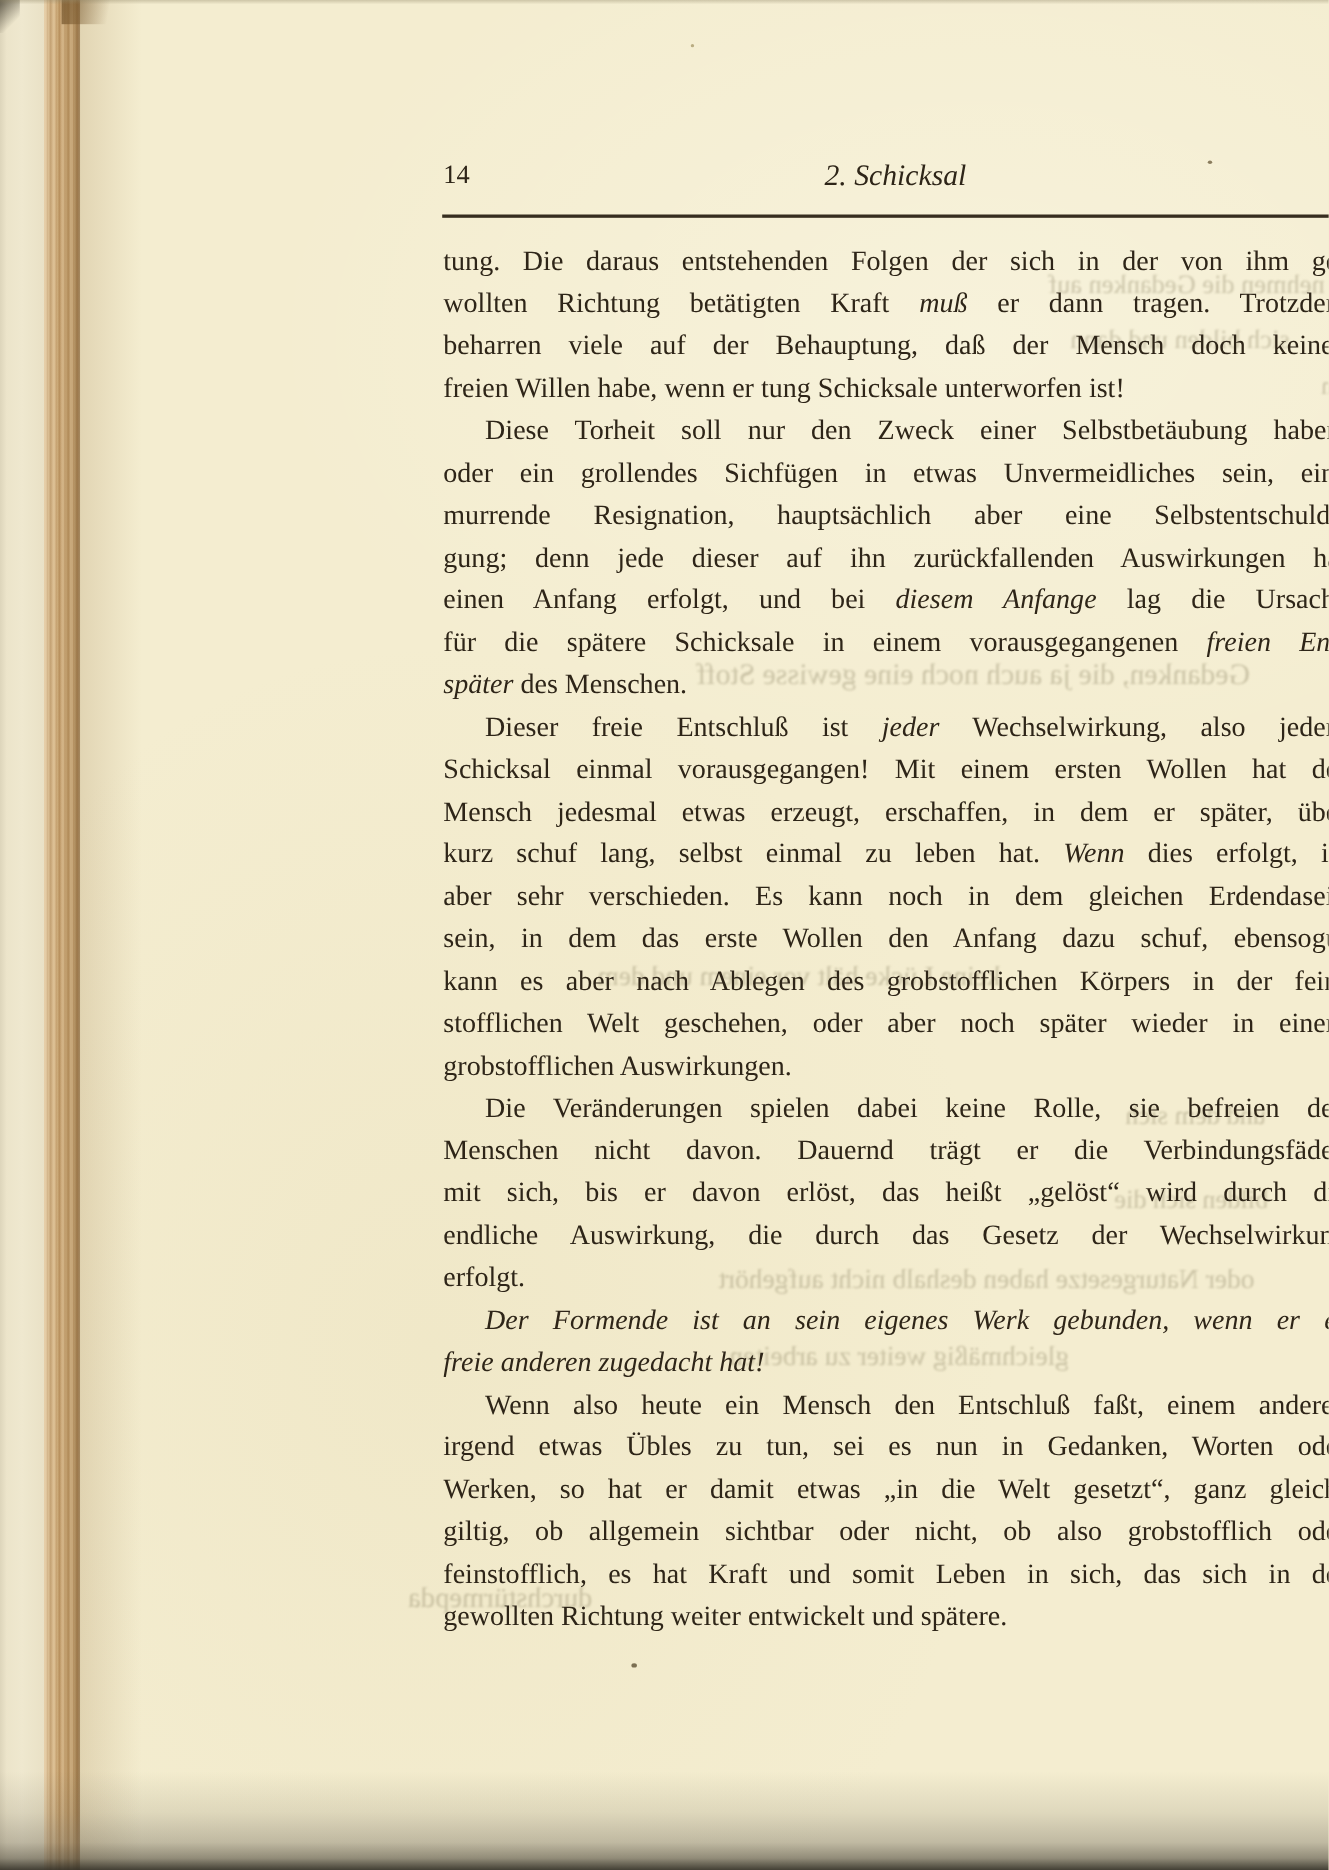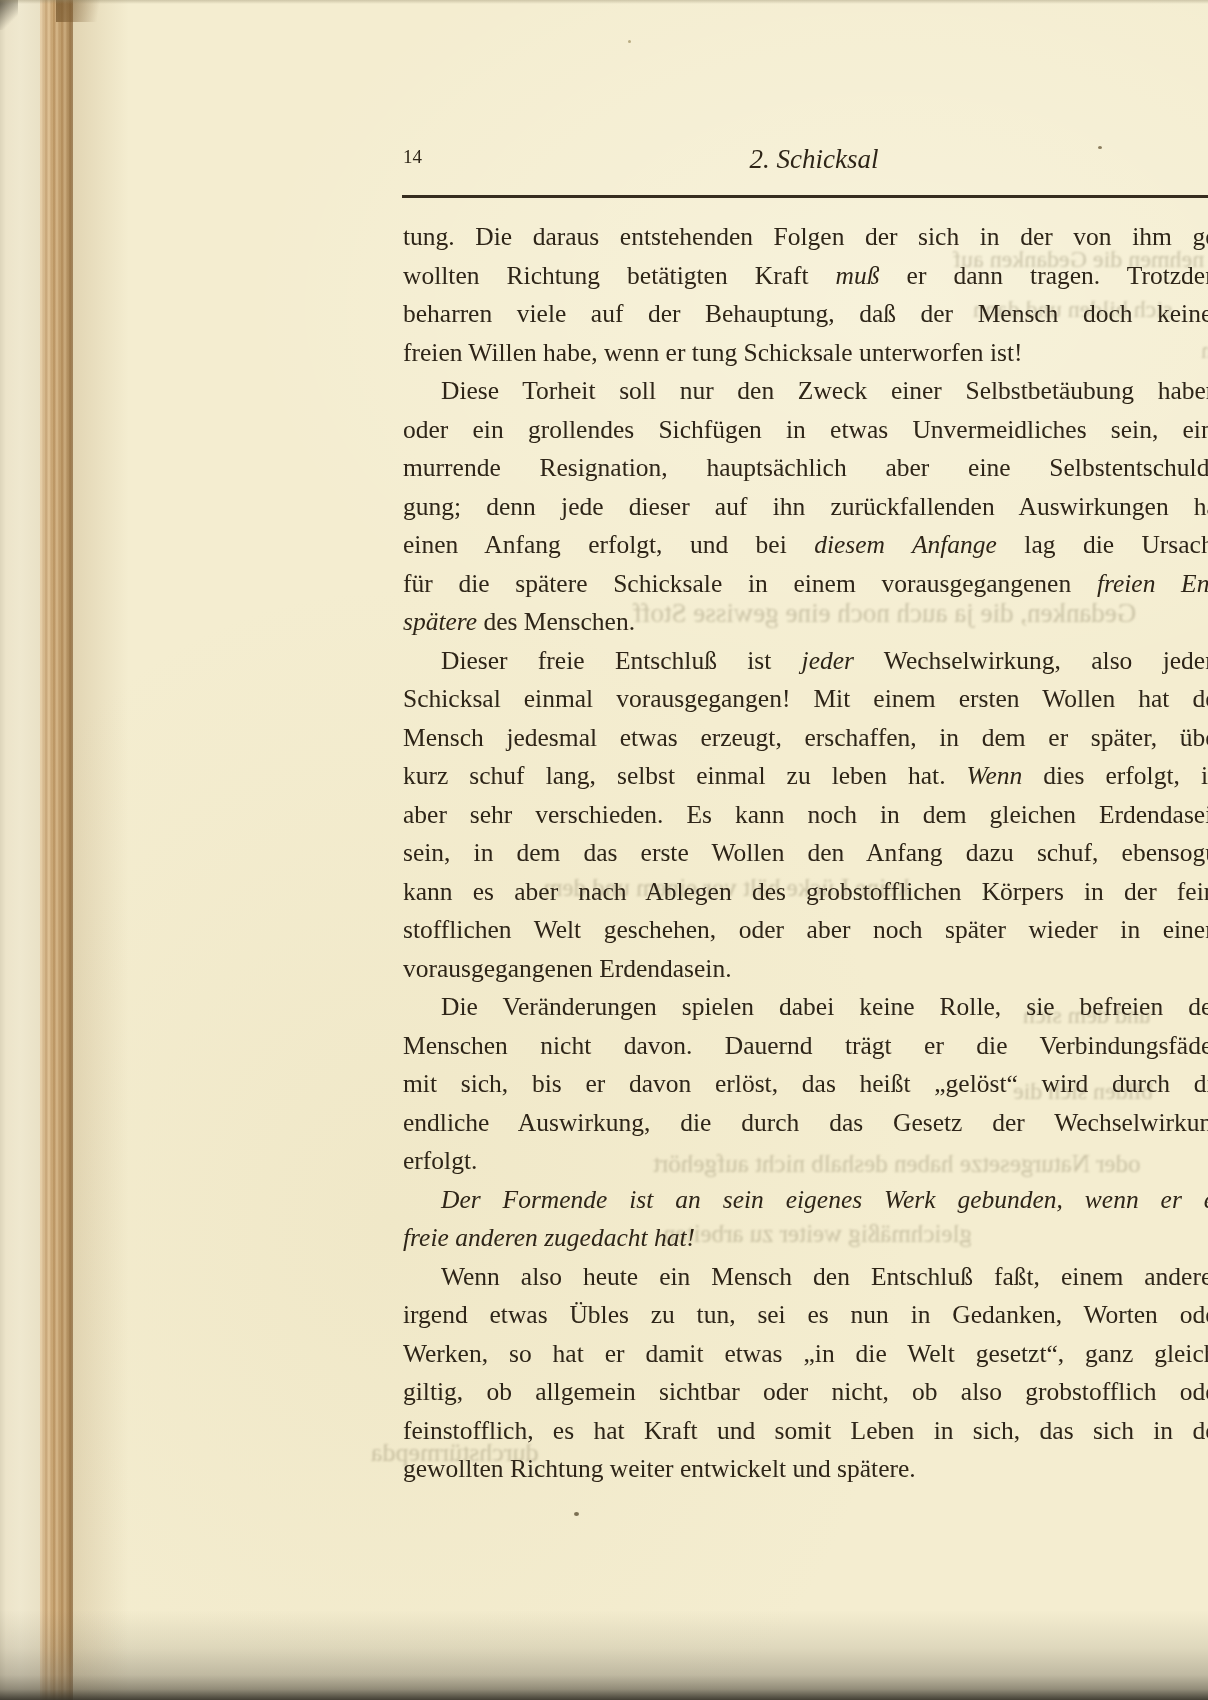--- a/index.html
+++ b/index.html
@@ -43,21 +43,21 @@
       radial-gradient(ellipse 650px 420px at 72% 18%,rgba(255,255,246,.28),rgba(255,255,246,0)),
       radial-gradient(ellipse 520px 640px at 28% 72%,rgba(219,205,158,.16),rgba(219,205,158,0));
   }
   .page::before{
     content:"";position:absolute;left:0;top:0;bottom:0;width:56px;
     background:linear-gradient(to right,rgba(152,116,64,.20),rgba(152,116,64,0));
   }
 
   .pagenum{
     position:absolute;left:330px;top:146px;
-    font-size:19px;color:#2e2518;z-index:4;
+    font-size:24px;color:#2e2518;z-index:4;
   }
   .running{
     position:absolute;left:330px;top:144px;width:822px;
     text-align:center;font-style:italic;font-size:27px;color:#2e2518;z-index:4;
   }
   .rule{
     position:absolute;left:329px;top:195px;width:824px;height:3px;
     background:#362d1f;z-index:4;
   }
 
@@ -126,30 +126,30 @@
         <div class="bl"><span>tung. Die daraus entstehenden Folgen der sich in der von ihm ge-</span></div>
         <div class="bl"><span>wollten Richtung betätigten Kraft </span><span class="it">muß</span><span> er dann tragen. Trotzdem</span></div>
         <div class="bl"><span>beharren viele auf der Behauptung, daß der Mensch doch keinen</span></div>
         <div class="bl le"><span>freien Willen habe, wenn er tung Schicksale unterworfen ist!</span></div>
         <div class="bl ind"><span>Diese Torheit soll nur den Zweck einer Selbstbetäubung haben,</span></div>
         <div class="bl"><span>oder ein grollendes Sichfügen in etwas Unvermeidliches sein, eine</span></div>
         <div class="bl"><span>murrende Resignation, hauptsächlich aber eine Selbstentschuldi-</span></div>
         <div class="bl"><span>gung; denn jede dieser auf ihn zurückfallenden Auswirkungen hat</span></div>
         <div class="bl"><span>einen Anfang erfolgt, und bei </span><span class="it">diesem Anfange</span><span> lag die Ursache</span></div>
         <div class="bl"><span>für die spätere Schicksale in einem vorausgegangenen </span><span class="it">freien Ent-</span></div>
-        <div class="bl le"><span class="it">spätere</span><span> des Menschen.</span></div>
+        <div class="bl le"><span class="it">später</span><span> des Menschen.</span></div>
         <div class="bl ind"><span>Dieser freie Entschluß ist </span><span class="it">jeder</span><span> Wechselwirkung, also jedem</span></div>
         <div class="bl"><span>Schicksal einmal vorausgegangen! Mit einem ersten Wollen hat der</span></div>
         <div class="bl"><span>Mensch jedesmal etwas erzeugt, erschaffen, in dem er später, über</span></div>
         <div class="bl"><span>kurz schuf lang, selbst einmal zu leben hat. </span><span class="it">Wenn</span><span> dies erfolgt, ist</span></div>
         <div class="bl"><span>aber sehr verschieden. Es kann noch in dem gleichen Erdendasein</span></div>
         <div class="bl"><span>sein, in dem das erste Wollen den Anfang dazu schuf, ebensogut</span></div>
         <div class="bl"><span>kann es aber nach Ablegen des grobstofflichen Körpers in der fein-</span></div>
         <div class="bl"><span>stofflichen Welt geschehen, oder aber noch später wieder in einem</span></div>
-        <div class="bl le"><span>vorausgegangenen Erdendasein.</span></div>
+        <div class="bl le"><span>grobstofflichen Auswirkungen.</span></div>
         <div class="bl ind"><span>Die Veränderungen spielen dabei keine Rolle, sie befreien den</span></div>
         <div class="bl"><span>Menschen nicht davon. Dauernd trägt er die Verbindungsfäden</span></div>
         <div class="bl"><span>mit sich, bis er davon erlöst, das heißt „gelöst“ wird durch die</span></div>
         <div class="bl"><span>endliche Auswirkung, die durch das Gesetz der Wechselwirkung</span></div>
         <div class="bl le"><span>erfolgt.</span></div>
         <div class="bl ind"><span class="it">Der Formende ist an sein eigenes Werk gebunden, wenn er es</span></div>
         <div class="bl le"><span class="it">freie anderen zugedacht hat!</span></div>
         <div class="bl ind"><span>Wenn also heute ein Mensch den Entschluß faßt, einem anderen</span></div>
         <div class="bl"><span>irgend etwas Übles zu tun, sei es nun in Gedanken, Worten oder</span></div>
         <div class="bl"><span>Werken, so hat er damit etwas „in die Welt gesetzt“, ganz gleich-</span></div>

